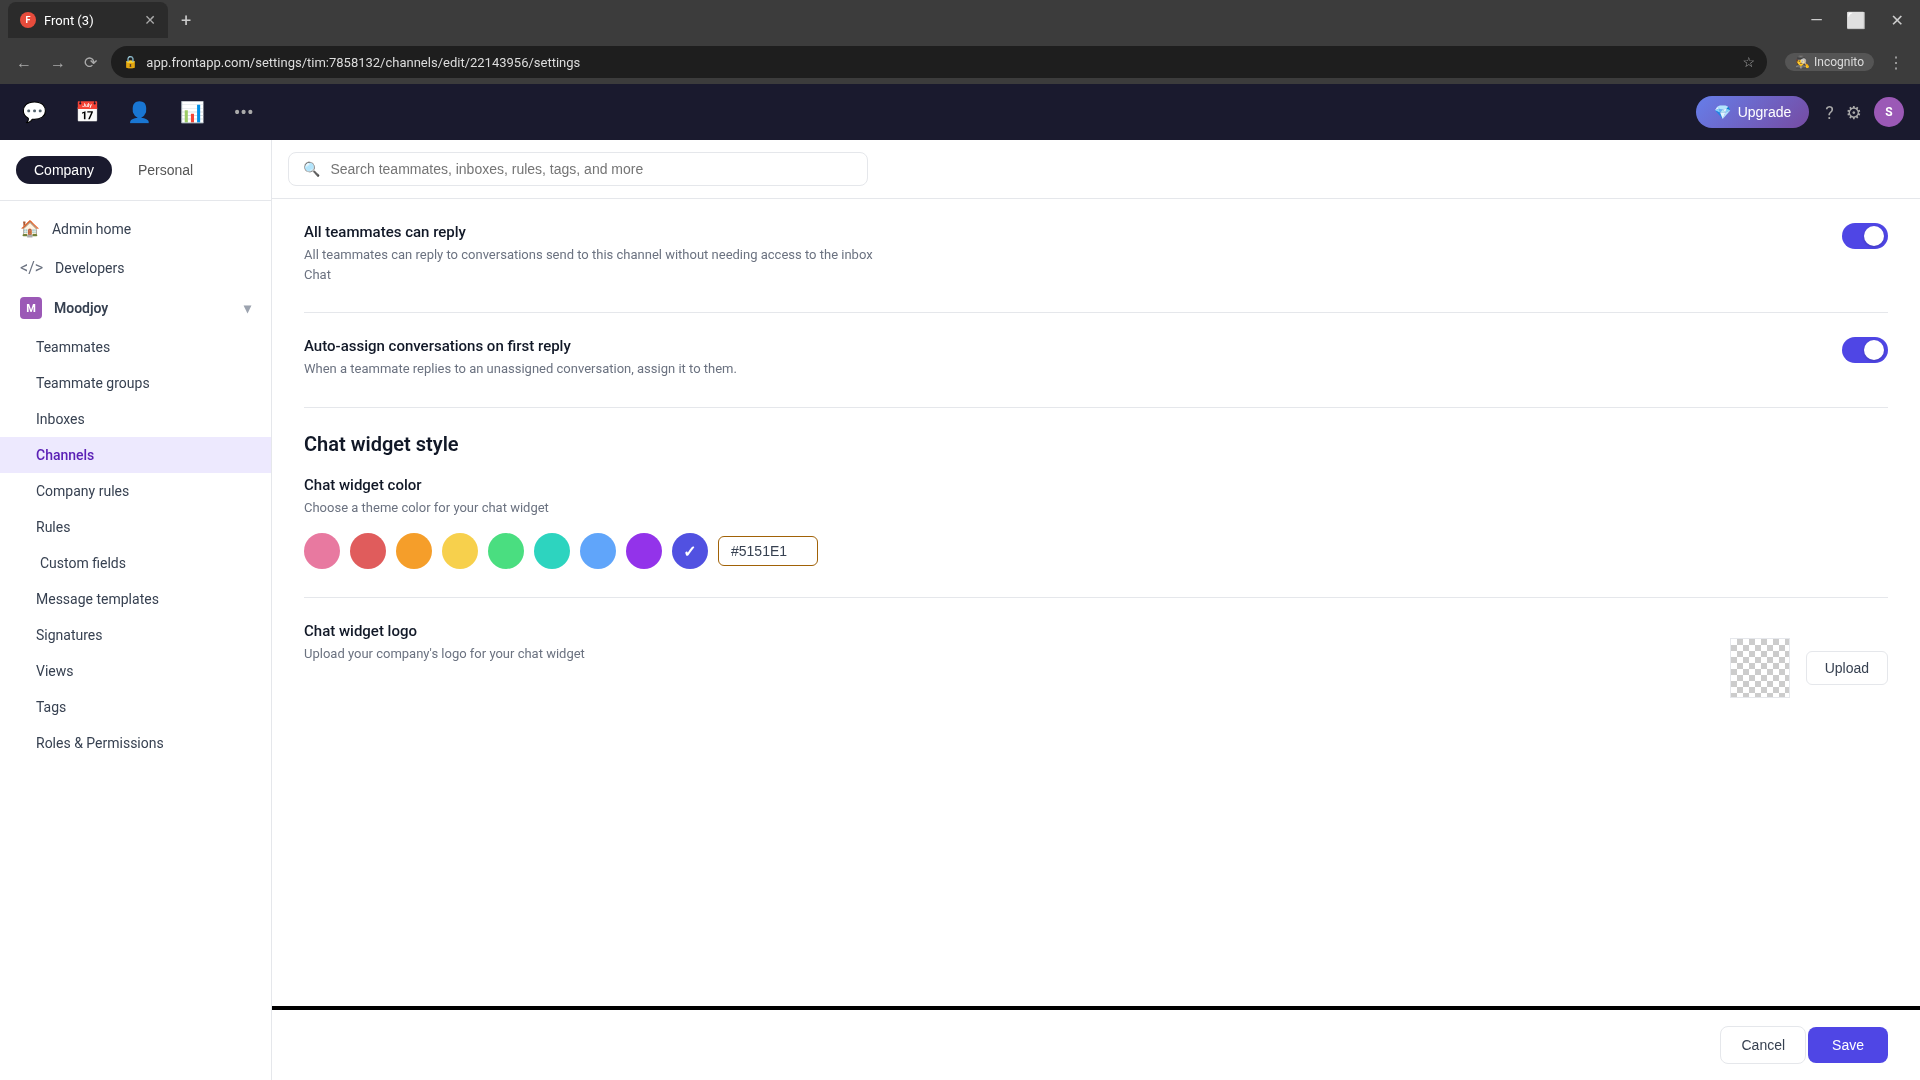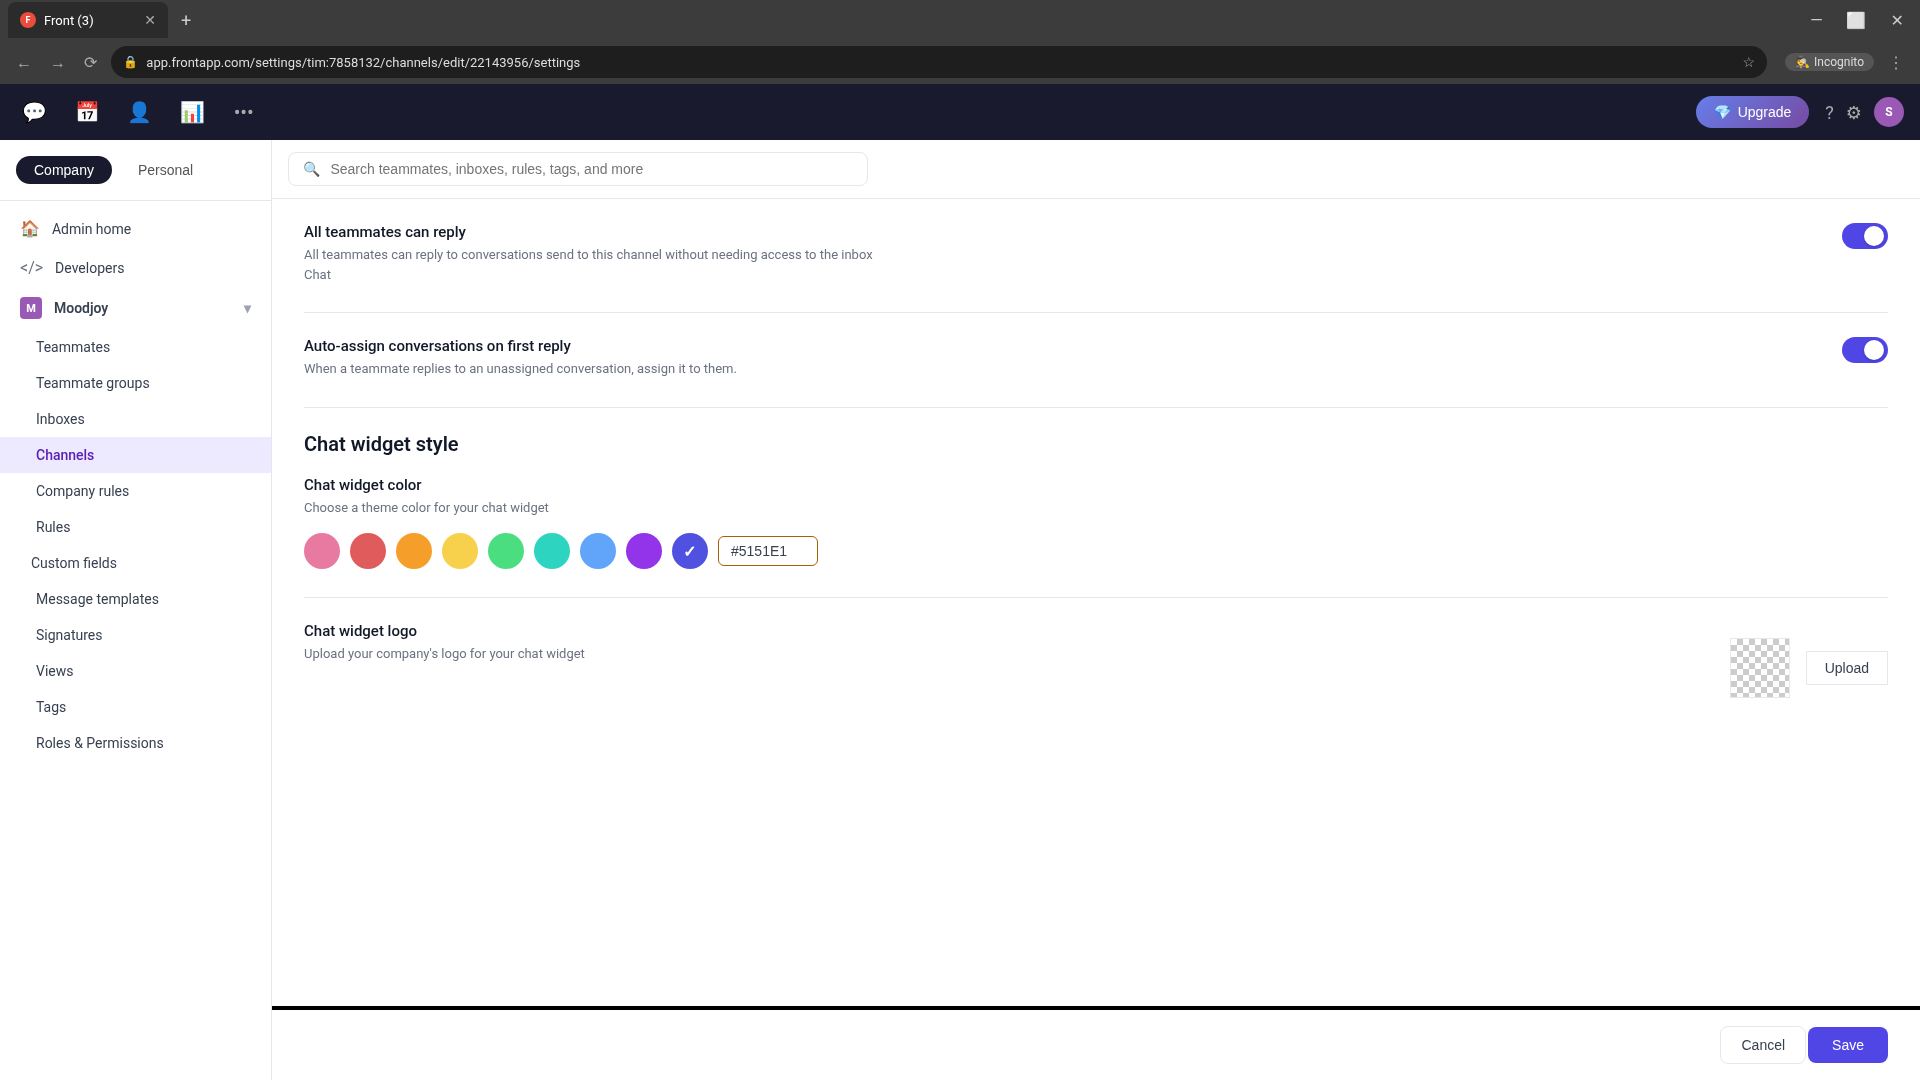--- a/index.html
+++ b/index.html
@@ -350,21 +350,21 @@
         linear-gradient(-45deg, #ccc 25%, transparent 25%),
         linear-gradient(45deg, transparent 75%, #ccc 75%),
         linear-gradient(-45deg, transparent 75%, #ccc 75%);
       background-size: 12px 12px;
       background-position: 0 0, 0 6px, 6px -6px, -6px 0px;
       background-color: #fff;
       border: 1px solid #e5e7eb;
     }
     .upload-btn {
       border: 1px solid #e5e7eb;
-      border-radius: 0;
+      border-radius: 6px;
       padding: 8px 18px;
       font-size: 14px;
       color: #374151;
       background: white;
       cursor: pointer;
       font-weight: 500;
     }
 
     
     .bottom-action-bar {
@@ -498,21 +498,21 @@
         </div>
         <div class="sidebar-item active" style="padding-left:36px;">
           <span>Channels</span>
         </div>
         <div class="sidebar-item" style="padding-left:36px;">
           <span>Company rules</span>
         </div>
         <div class="sidebar-item" style="padding-left:36px;">
           <span>Rules</span>
         </div>
-        <div class="sidebar-item" style="padding-left:31px;">
+        <div class="sidebar-item" style="padding-left:40px;">
           <span>Custom fields</span>
         </div>
         <div class="sidebar-item" style="padding-left:36px;">
           <span>Message templates</span>
         </div>
         <div class="sidebar-item" style="padding-left:36px;">
           <span>Signatures</span>
         </div>
         <div class="sidebar-item" style="padding-left:36px;">
           <span>Views</span>

